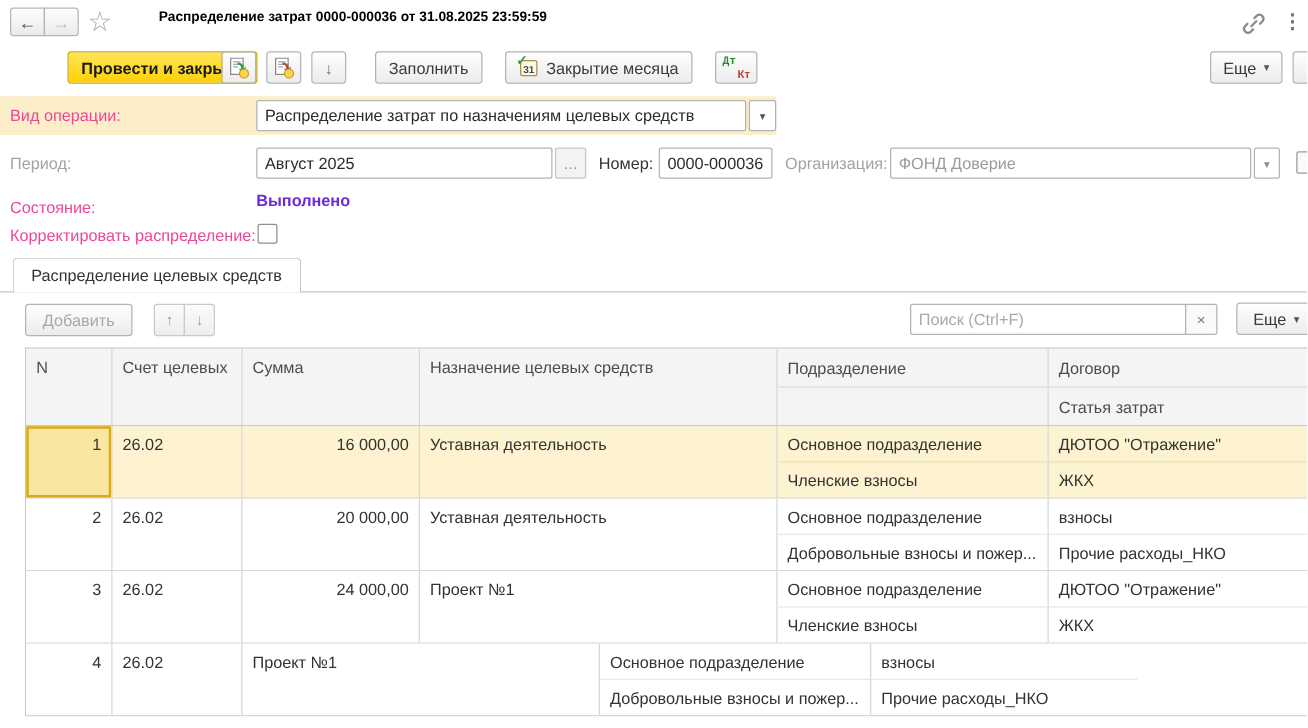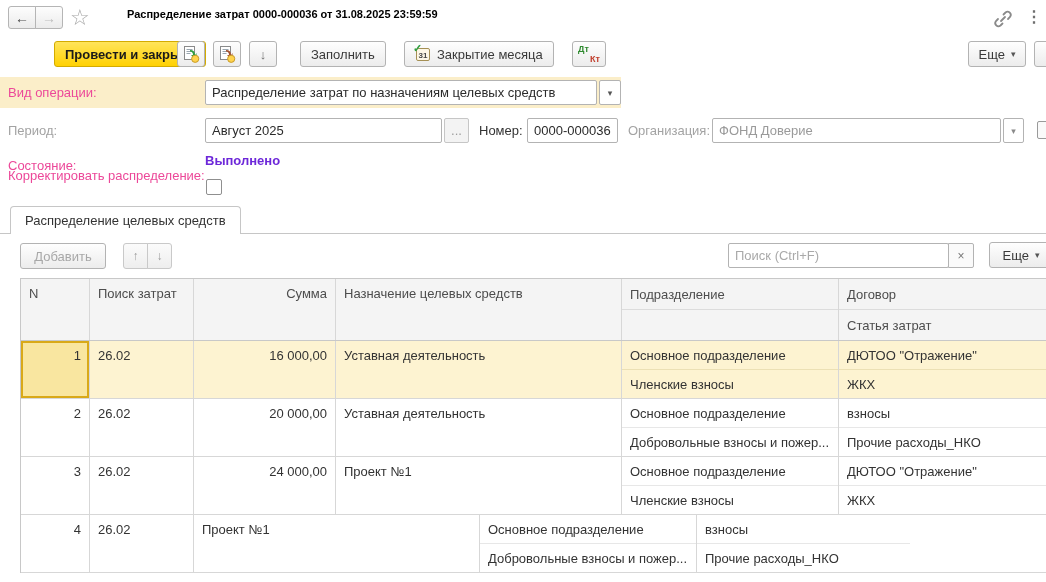--- a/index.html
+++ b/index.html
@@ -30,21 +30,21 @@
 
   
   .docsvg { display:block; }
   
   .cal { position:relative; width:16px; height:16px; margin-right:6px; }
   .cal .page { position:absolute; left:1px; top:2px; width:14px; height:13px; background:#fdf7e6; border:1px solid #a59055; border-radius:2px; }
   .cal .day { position:absolute; left:0; top:5px; width:16px; text-align:center; font-size:8px; color:#444; font-weight:bold; }
   .cal .chk { position:absolute; left:-2px; top:-4px; color:#2e9e3e; font-size:11px; font-weight:bold; }
   
   .dtkt { position:relative; width:34px; padding:0; }
-  .dtkt .dt { position:absolute; left:5px; top:2px; font-size:9px; font-weight:bold; color:#2f8a2f; }
+  .dtkt .dt { position:absolute; left:5px; top:2px; font-size:9px; font-weight:bold; color:#2f8a2f;font-family:Liberation Mono, monospace; }
   .dtkt .kt { position:absolute; right:5px; bottom:2px; font-size:9px; font-weight:bold; color:#c2402f; }
 
   
   .band { position:absolute; left:0; top:77px; width:621px; height:31px; background:#fbeec9; }
   .flabel { position:absolute; color:#ec4899; line-height:25px; white-space:nowrap; }
   .flabel.dim { color:#a3a3a3; }
   .field { position:absolute; height:25px; border:1px solid #b3b3b3; border-radius:2px; background:#fff;
            font-family:"Liberation Sans",sans-serif; font-size:13px; color:#2b2b2b; padding:0 6px; line-height:23px; white-space:nowrap; overflow:hidden;}
   input.field { outline:none; }
   input.field::placeholder { color:#a9a9a9; }
@@ -80,21 +80,21 @@
   .trow.hl { background:#fdf3d1; }
   .c { border-right:1px solid #d7d7d7; overflow:hidden; white-space:nowrap; }
   .c.single { padding:0 8px; line-height:29px; }
   .c.num { text-align:right; }
   .c.stack { padding:0; display:flex; flex-direction:column; }
   .sub { height:31px; line-height:31px; padding:0 8px; }
   .trow .sub { height:29px; line-height:29px; }
   .hrow .sub1 { border-bottom:1px solid #dcdcdc; }
   .trow .sub1 { border-bottom:1px solid #e7e7e7; }
   .trow.hl .sub1 { border-bottom:1px solid #ece0b4; }
-  .w-n { width:69px; } .w-acc { width:104px; } .w-sum { width:142px;text-align:right; }
+  .w-n { width:69px; } .w-acc { width:104px; } .w-sum { width:142px; }
   .w-pur { width:286px; } .w-dep { width:217px; } .w-con { width:213px; border-right:none; }
   .cell-sel { background:#f9e6a0; box-shadow:inset 0 0 0 2px #d9a919; }
 </style>
 </head>
 <body>
 
 <div id="app">
 
   <div class="navpair">
     <div class="navbtn first">←</div>
@@ -180,21 +180,21 @@
   <div class="flabel dim" style="left:628px; top:118px;">Организация:</div>
   <input class="field dimtext" style="left: 712px; top: 118px; width: 289px;" readonly="" value="ФОНД Доверие">
   <div class="squarebtn" style="left:1003px; top:118px; width:21px; color:#8a8a8a;">
     <span class="caret-sm">▾</span>
   </div>
   <div class="cuticon"></div>
 
   <div class="flabel" style="left:8px; top:153px;">Состояние:</div>
   <div class="state-val">Выполнено</div>
 
-  <div class="flabel" style="left:8px; top:163px;text-align:center;">Корректировать распределение:</div>
+  <div class="flabel" style="left:8px; top:176px;text-align:center;">Корректировать распределение:</div>
   <div class="checkbox"></div>
 
   <div class="tabline"></div>
   <div class="tab">Распределение целевых средств</div>
 
   <div class="btn gt-add" style="color:#a8a8a8;">
     <span>Добавить</span>
   </div>
   <div class="mvpair">
     <div class="mvbtn first">↑</div>
@@ -203,21 +203,21 @@
   <input class="field search" placeholder="Поиск (Ctrl+F)" style="">
   <div class="squarebtn clearbtn">×</div>
   <div class="btn gt-more">
     <span>Еще</span>
     <span class="caret">▾</span>
   </div>
 
   <div class="grid">
     <div class="hrow">
       <div class="c single w-n">N</div>
-      <div class="c single w-acc">Поиск затрат</div>
+      <div class="c single w-acc">Счет целевых</div>
       <div class="c single w-sum">Сумма</div>
       <div class="c single w-pur">Назначение целевых средств</div>
       <div class="c stack w-dep">
         <div class="sub sub1">Подразделение</div>
       </div>
       <div class="c stack w-con">
         <div class="sub sub1">Договор</div>
         <div class="sub">Статья затрат</div>
       </div>
     </div>

